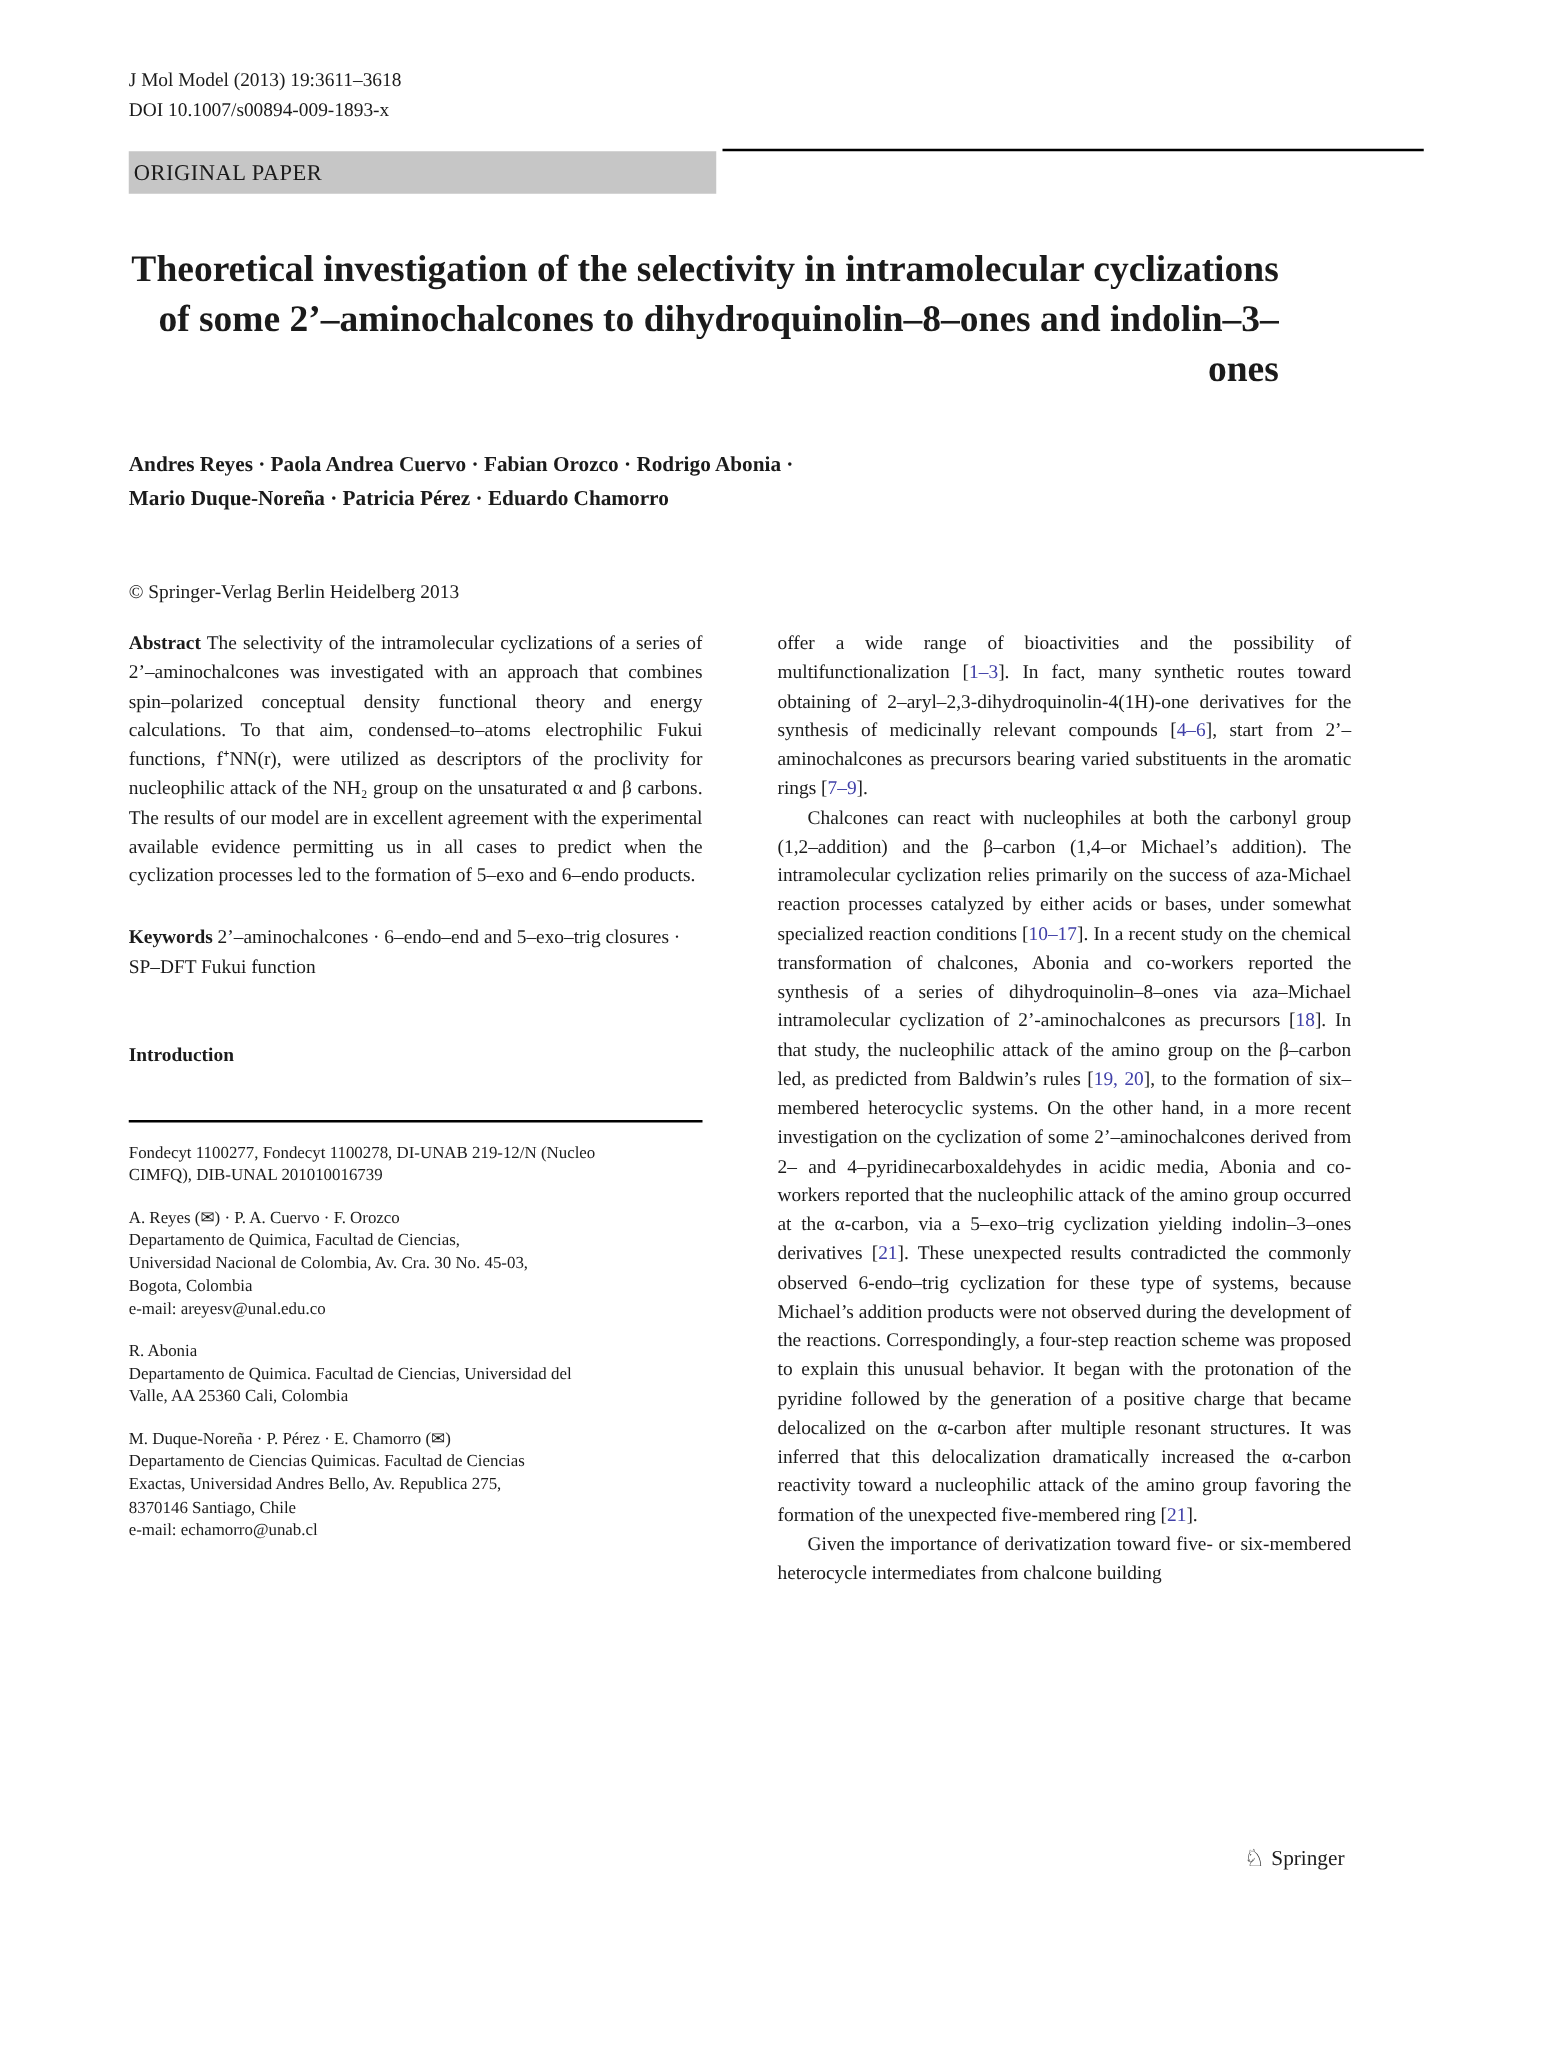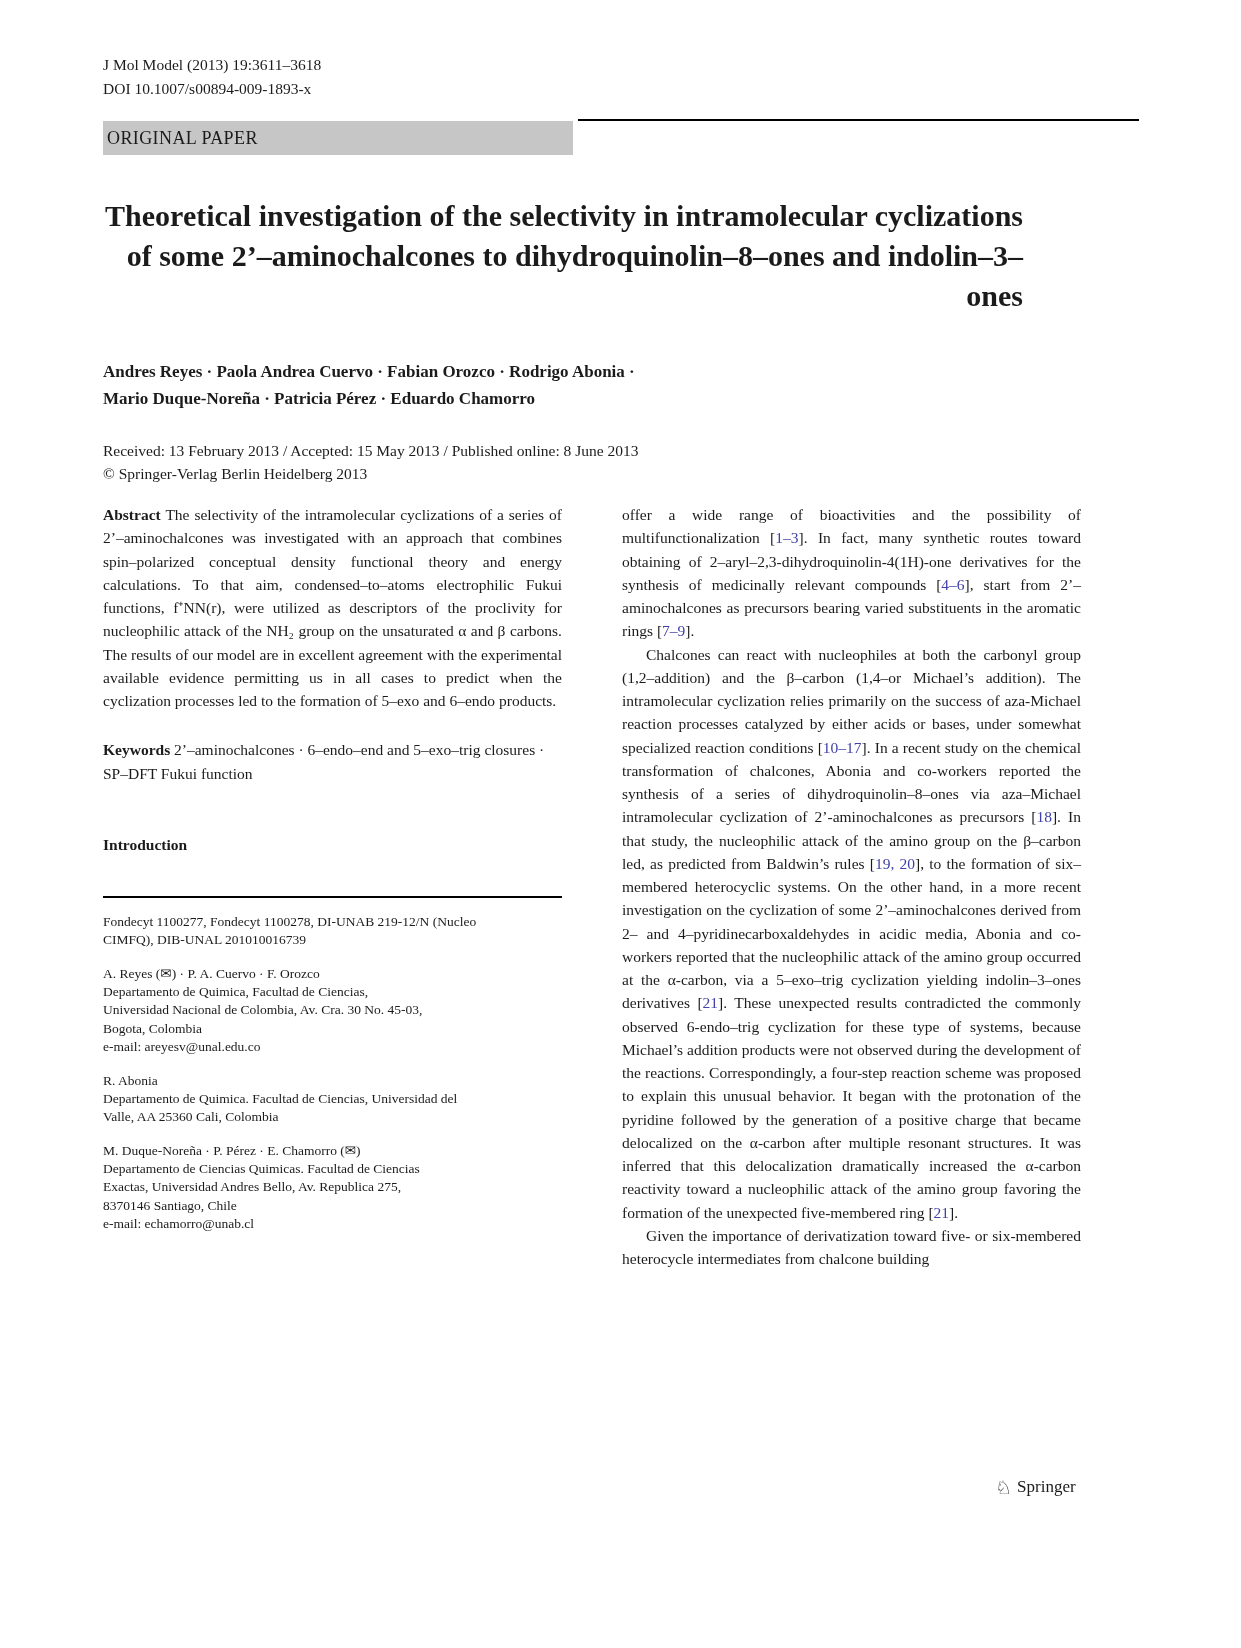--- a/index.html
+++ b/index.html
@@ -82,21 +82,20 @@
   <div class="banner">
     <span>ORIGINAL PAPER</span>
   </div>
   <div class="hrule"></div>
 
   <h1 class="title">Theoretical investigation of the selectivity in intramolecular cyclizations of some 2’–aminochalcones to dihydroquinolin–8–ones and indolin–3–ones</h1>
 
   <div class="authors pre">Andres Reyes · Paola Andrea Cuervo · Fabian Orozco · Rodrigo Abonia ·
 Mario Duque-Noreña · Patricia Pérez · Eduardo Chamorro</div>
 
-  <div class="dates">Received: 13 February 2013 / Accepted: 15 May 2013 / Published online: 8 June 2013</div>
   <div class="copyright">© Springer-Verlag Berlin Heidelberg 2013</div>
 
   <div class="columns">
 
     <div class="col">
       <p class="just abstract-p"><b>Abstract</b> <span>The selectivity of the intramolecular cyclizations of a series of 2’–aminochalcones was investigated with an approach that combines spin–polarized conceptual density functional theory and energy calculations. To that aim, condensed–to–atoms electrophilic Fukui functions, f⁺NN(r), were utilized as descriptors of the proclivity for nucleophilic attack of the NH₂ group on the unsaturated α and β carbons. The results of our model are in excellent agreement with the experimental available evidence permitting us in all cases to predict when the cyclization processes led to the formation of 5–exo and 6–endo products.</span></p>
 
       <p class="keywords-p"><b>Keywords</b> <span>2’–aminochalcones · 6–endo–end and 5–exo–trig closures · SP–DFT Fukui function</span></p>
 
       <h2 class="section-heading">Introduction</h2>

